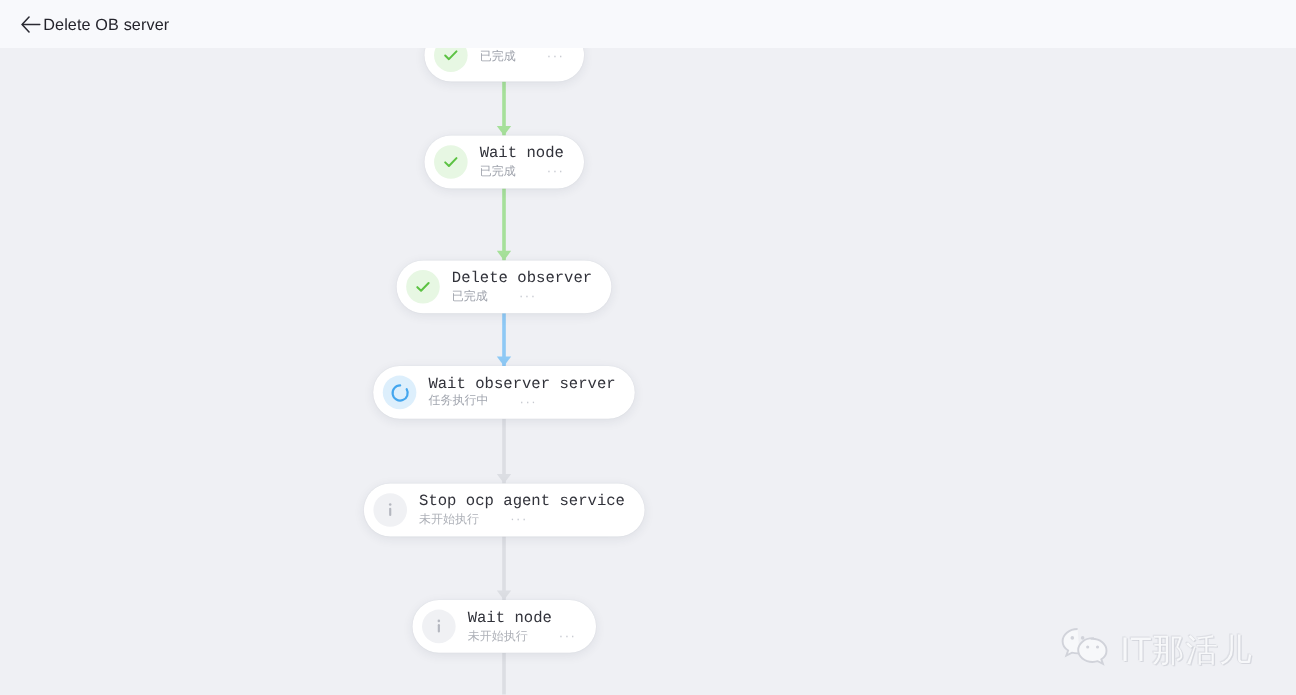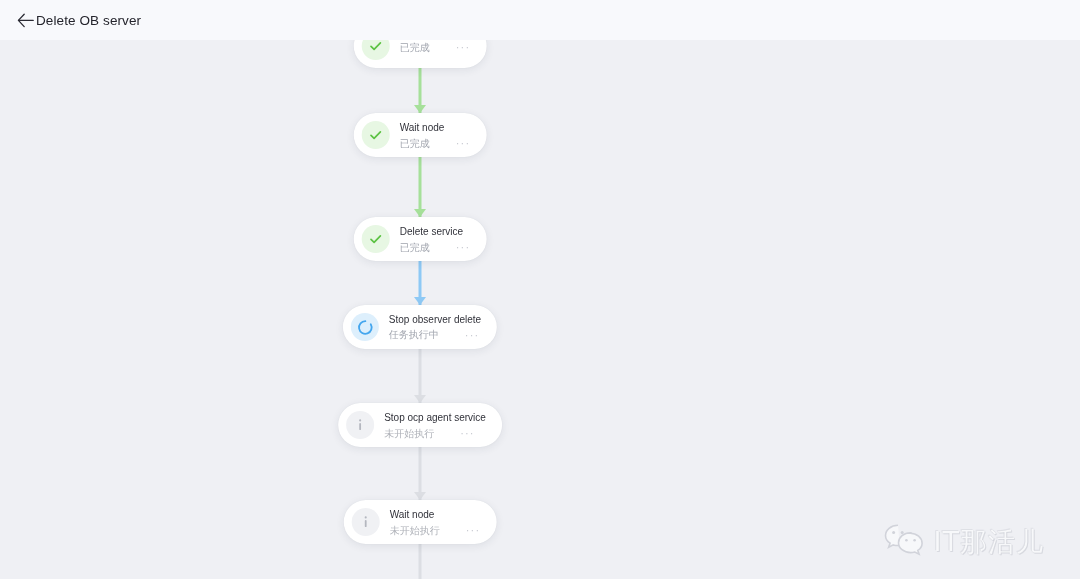--- a/index.html
+++ b/index.html
@@ -129,24 +129,25 @@
 
   .status-icon svg { display: block; }
 
   .node .body {
     display: flex;
     flex-direction: column;
     justify-content: center;
     min-width: 0;
   }
   .node .title {
-    font-size: 10px;
+    font-size: 13px;
     color: #31323a;
     line-height: 14px;
     white-space: nowrap;
+    font-family: Liberation Mono, monospace;
   }
   .node .subrow {
     display: flex;
     align-items: center;
     margin-top: 2px;
   }
   .node .status-text {
     font-size: 10px;
     line-height: 13px;
     white-space: nowrap;
@@ -238,35 +239,35 @@
           </div>
         </div>
       </div>
       <div class="node done" style="top: 177px;">
         <div class="status-icon">
           <svg width="16" height="16" viewBox="0 0 16 16">
             <path d="M3.3 8.3 L6.4 11.3 L12.7 4.8" stroke="#5cc243" stroke-width="1.7" fill="none" stroke-linecap="round" stroke-linejoin="round"></path>
           </svg>
         </div>
         <div class="body">
-          <div class="title">Delete service</div>
+          <div class="title">Delete observer</div>
           <div class="subrow">
             <div class="status-text">已完成</div>
             <div class="dots">···</div>
           </div>
         </div>
       </div>
       <div class="node running" style="top: 265px;">
         <div class="status-icon">
           <svg width="17" height="17" viewBox="0 0 17 17">
             <path d="M8.5 2.2 a6.3 6.3 0 1 0 5.4 3.1" stroke="#44a6ee" stroke-width="1.8" fill="none" stroke-linecap="round"></path>
           </svg>
         </div>
         <div class="body">
-          <div class="title">Stop observer delete</div>
+          <div class="title">Wait observer server</div>
           <div class="subrow">
             <div class="status-text">任务执行中</div>
             <div class="dots">···</div>
           </div>
         </div>
       </div>
       <div class="node pending" style="top: 363px; justify-content: flex-end;">
         <div class="status-icon">
           <svg width="14" height="14" viewBox="0 0 14 14">
             <circle cx="7" cy="2.4" r="1.05" fill="#b4b7bf"></circle>

